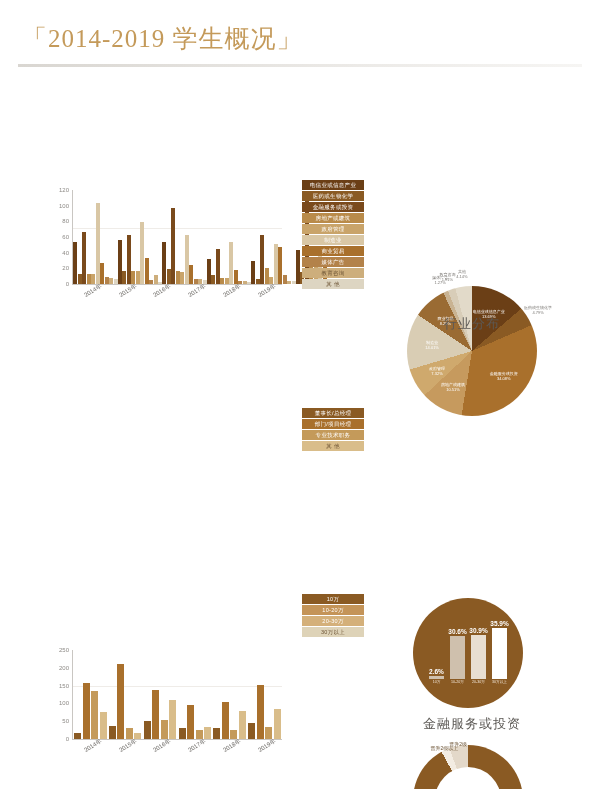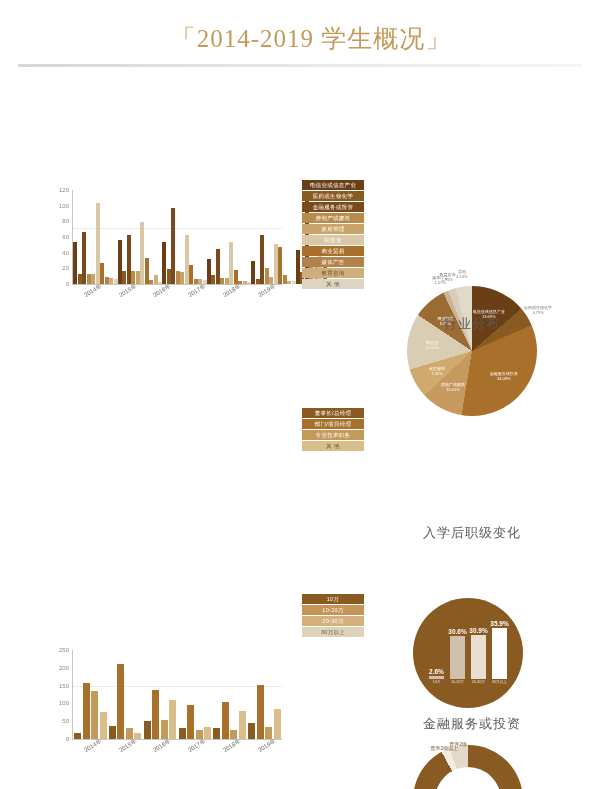--- a/index.html
+++ b/index.html
@@ -7,21 +7,21 @@
     width:600px;height:789px;
     background:#ffffff;
     font-family:"Liberation Sans","DejaVu Sans",sans-serif;
     color:#4a4a4a;
     overflow:hidden;
     position:relative;
   }
   .page{position:relative;width:600px;height:789px;}
 
   
-  .header{position:absolute;left:0;top:22px;width:600px;text-align:center;}
+  .header{position:absolute;left:0;top:22px;width:600px;}
   .title{
     font-family:"Liberation Serif","DejaVu Serif",serif;
     font-size:25px;color:#c49a5a;letter-spacing:1px;
     padding-left:22px;white-space:nowrap;
   }
   .title-rule{
     margin:9px 18px 0 18px;height:3px;
     background:linear-gradient(to right,#d9d6d1,#eceae7 60%,#f6f5f3);
   }
 
@@ -316,21 +316,20 @@
       <div class="legend-row dark-txt" style="background: rgb(217, 189, 138);">其 他</div>
     </div>
 
   <div class="block donut-wrap" id="donut-host" style="left:413px;top:400px;width:110px;height:110px;">
       <div class="donut" style="width: 110px; height: 110px; background: conic-gradient(rgb(138, 90, 35) 0deg, rgb(138, 90, 35) 331.2deg, rgb(243, 236, 226) 331.2deg, rgb(243, 236, 226) 340.2deg, rgb(227, 216, 201) 340.2deg, rgb(227, 216, 201) 360deg);">
         <div class="donut-hole" style="width: 66px; height: 66px;"></div>
       </div>
       <div class="donut-label dark" style="left: 31.4614px; top: 2.86773px;">晋升2级以上</div>
       <div class="donut-label dark" style="left: 45.1657px; top: -1.34825px;">晋升2级</div>
     </div>
-  <div class="caption" style="left:392px;top:524px;width:160px;">入学后职级变化</div>
 
   <div class="legend" id="legend3" style="left:302px;top:594px;">
       <div class="legend-row" style="background: rgb(138, 90, 35);">10万</div>
       <div class="legend-row" style="background: rgb(196, 148, 88);">10-20万</div>
       <div class="legend-row" style="background: rgb(212, 176, 122);">20-30万</div>
       <div class="legend-row dark-txt" style="background: rgb(222, 211, 184);">30万以上</div>
     </div>
 
   <div class="block" id="circ-host" style="left:413px;top:598px;width:110px;height:110px;">
       <div class="circ" style="width: 110px; height: 110px; background: rgb(138, 90, 35);">

